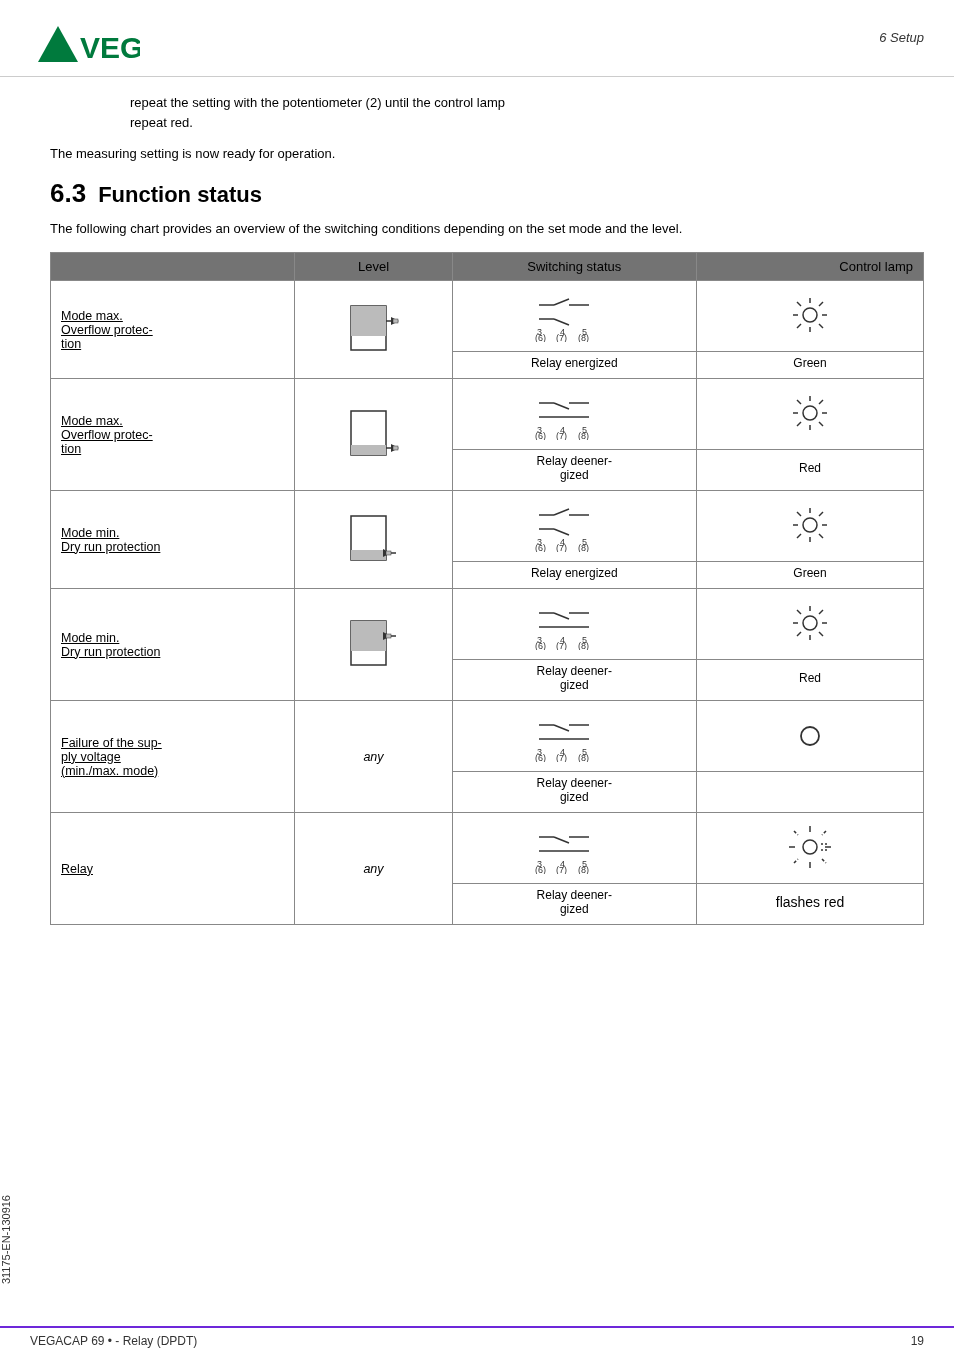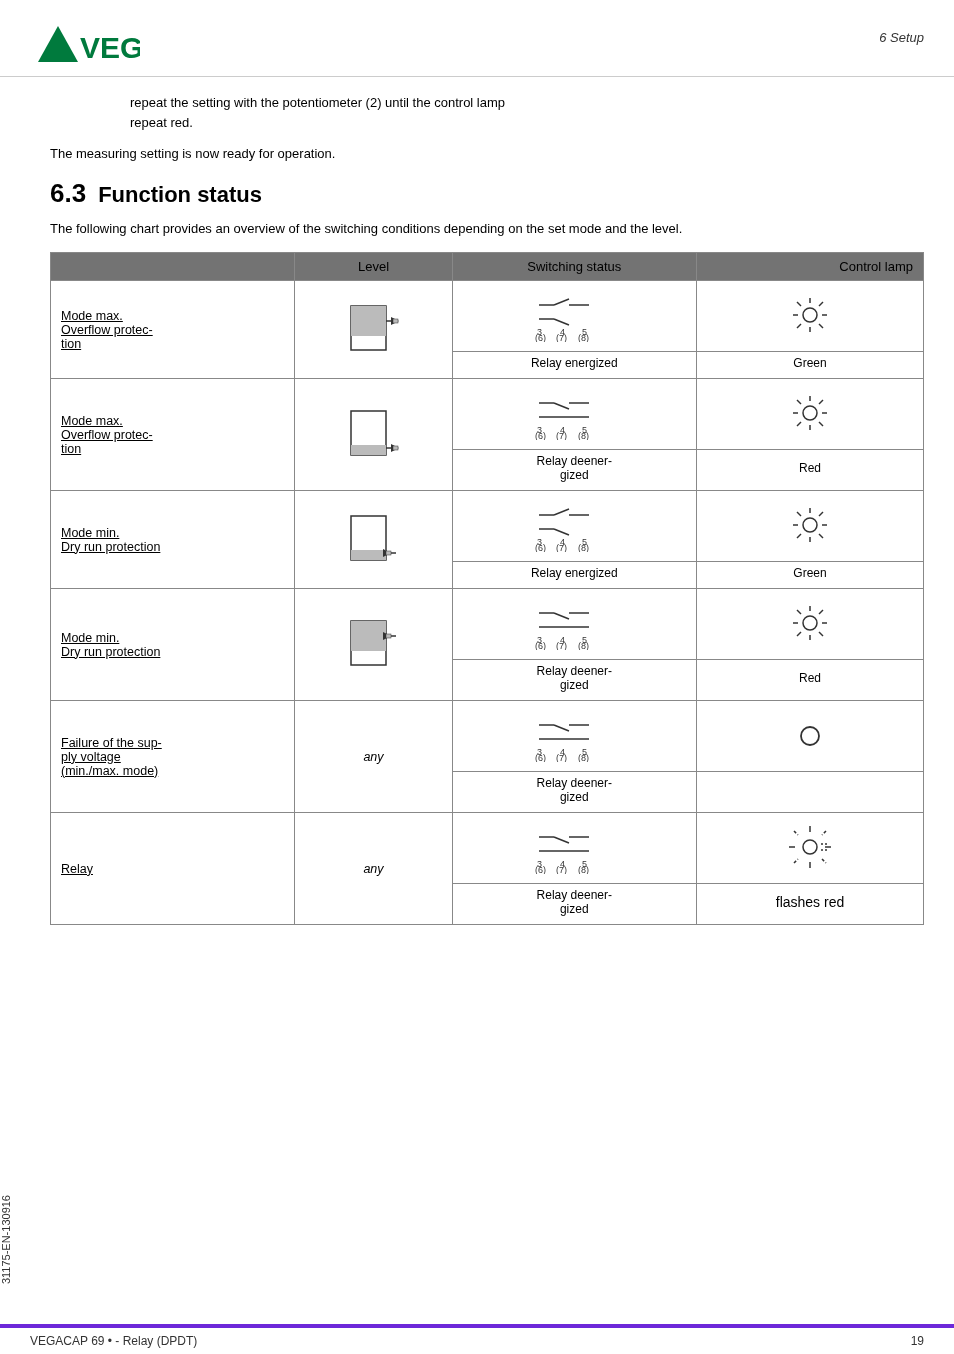--- a/index.html
+++ b/index.html
@@ -101,21 +101,21 @@
       font-size: 11px;
       color: #333;
       padding-left: 8px;
     }
     
     .footer {
       position: absolute;
       bottom: 0;
       left: 0;
       right: 0;
-      border-top: 4px solid #6d28d9;
+      border-top: 2px solid #6d28d9;
       padding: 6px 30px;
       display: flex;
       justify-content: space-between;
       font-size: 12px;
       color: #333;
     }
   </style>
 </head>
 <body>
 

